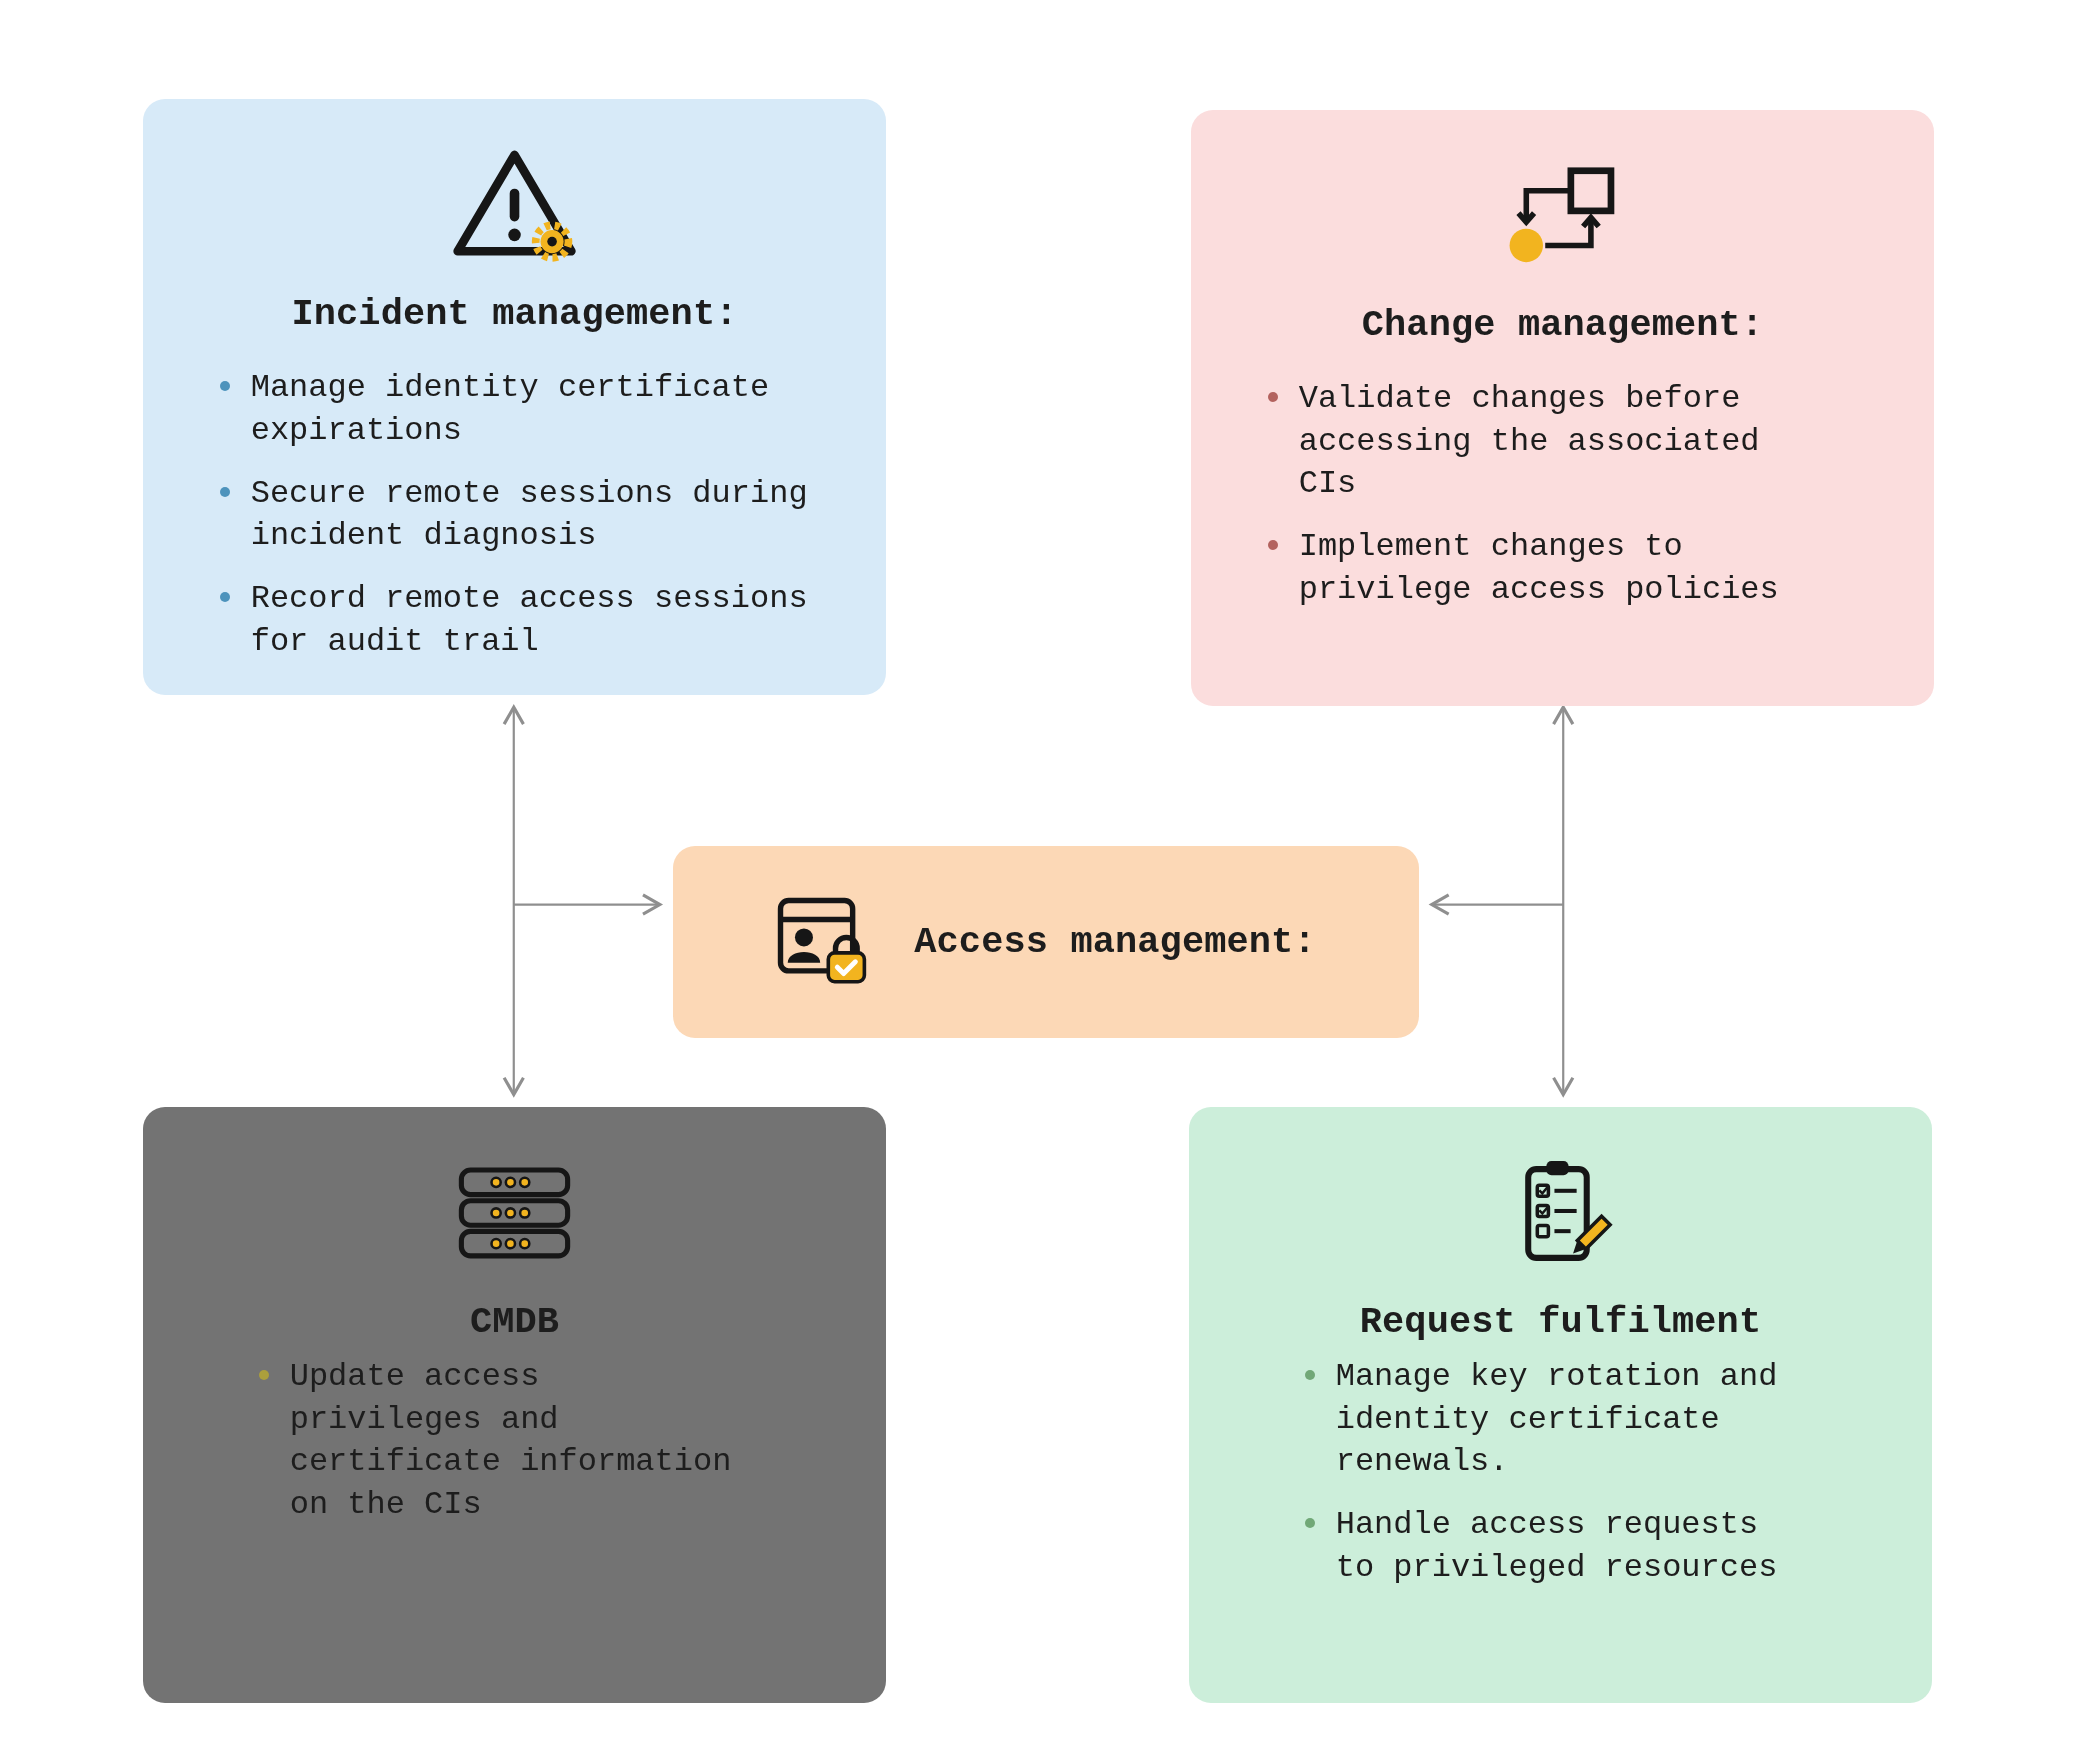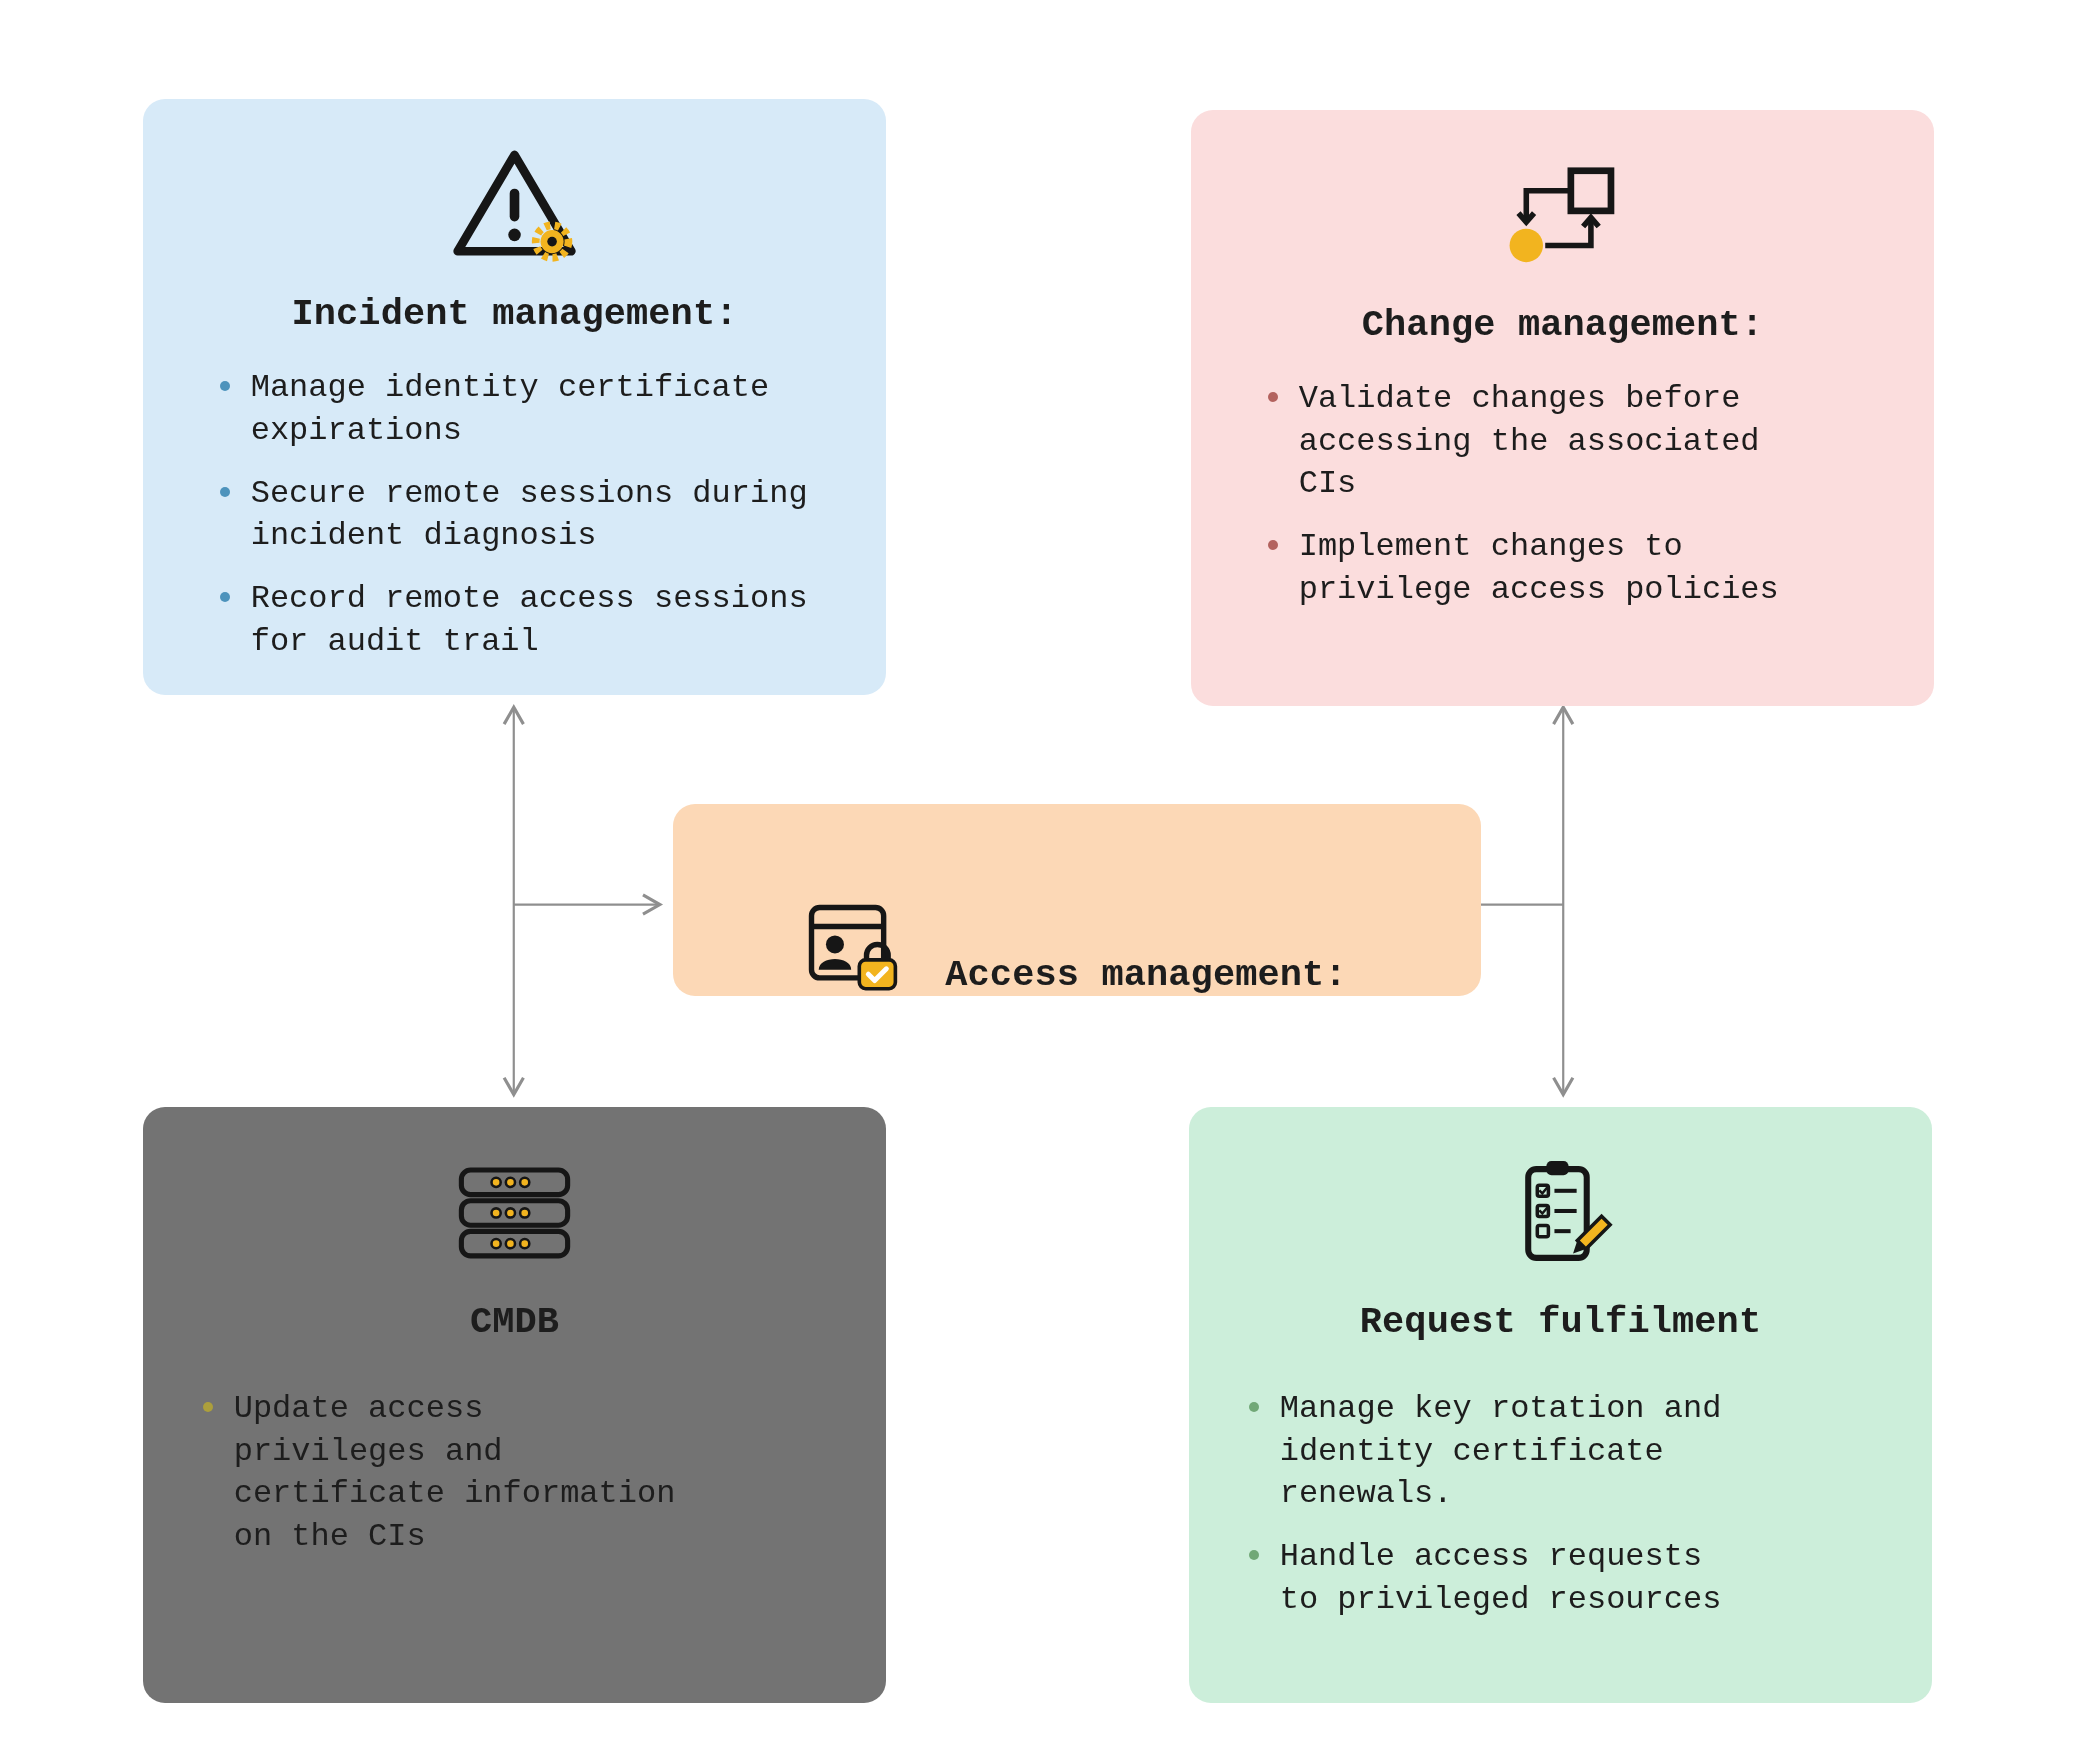--- a/index.html
+++ b/index.html
@@ -23,25 +23,25 @@
     box-sizing: border-box;
     font-family: Liberation Mono, monospace;
   }
   .corner-card { width: 743px; height: 596px; padding-top: 35px; }
   .card-incident { left: 143px;  top: 99px; }
   .card-change   { left: 1191px; top: 110px; }
   .card-cmdb     { left: 143px;  top: 1107px; }
   .card-request  { left: 1189px; top: 1107px; }
 
   .card-access {
-    left: 673px; top: 804px;
-    width: 808px; height: 192px;
+    left: 673px; top: 846px;
+    width: 746px; height: 192px;
     flex-direction: row;
     justify-content: center;
-    align-items: flex-end;
+    align-items: center;
     gap: 37px;
   }
 
   .card-icon {
     height: 143px;
     display: flex;
     align-items: center;
     justify-content: center;
     color: #161616;
   }
@@ -60,21 +60,21 @@
     list-style: none;
     margin: 32px 0 0 0;
     padding: 0 44px 0 77px;
     align-self: stretch;
     display: flex;
     flex-direction: column;
     gap: 20.5px;
     font-size: 32px;
     line-height: 1.33;
   }
-  .card-cmdb .bullets, .card-request .bullets { padding-left: 60px; margin-top: 45px; }
+  .card-cmdb .bullets, .card-request .bullets { padding-left: 116px; margin-top: 13px; }
   .bullet { display: flex; align-items: flex-start; }
   .dot {
     flex: 0 0 auto;
     width: 10.2px; height: 10.2px;
     margin: 14px 20.5px 0 0;
     border-radius: 50%;
     background: var(--bullet, #777);
   }
   .bullet-text { display: block; }
   .card-incident .bullet-text { max-width: 585px; }

